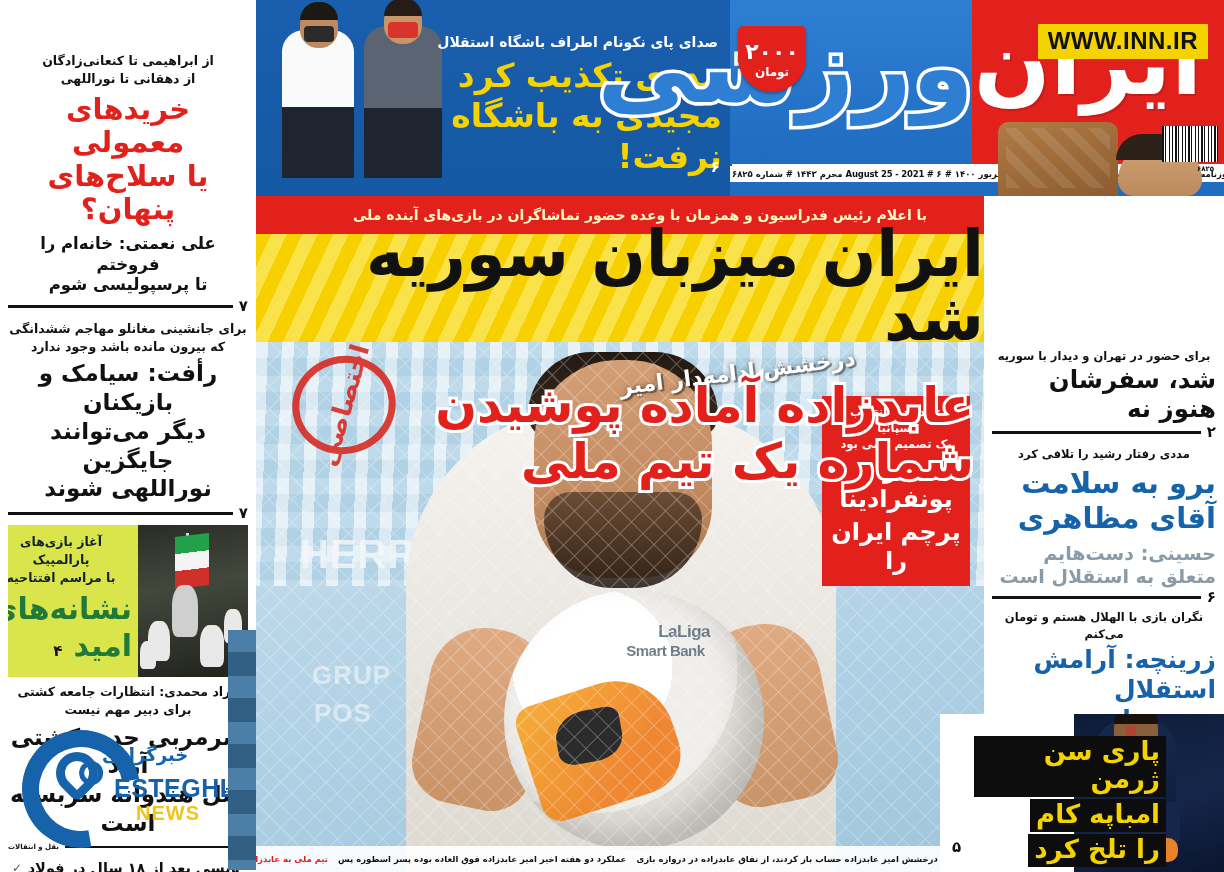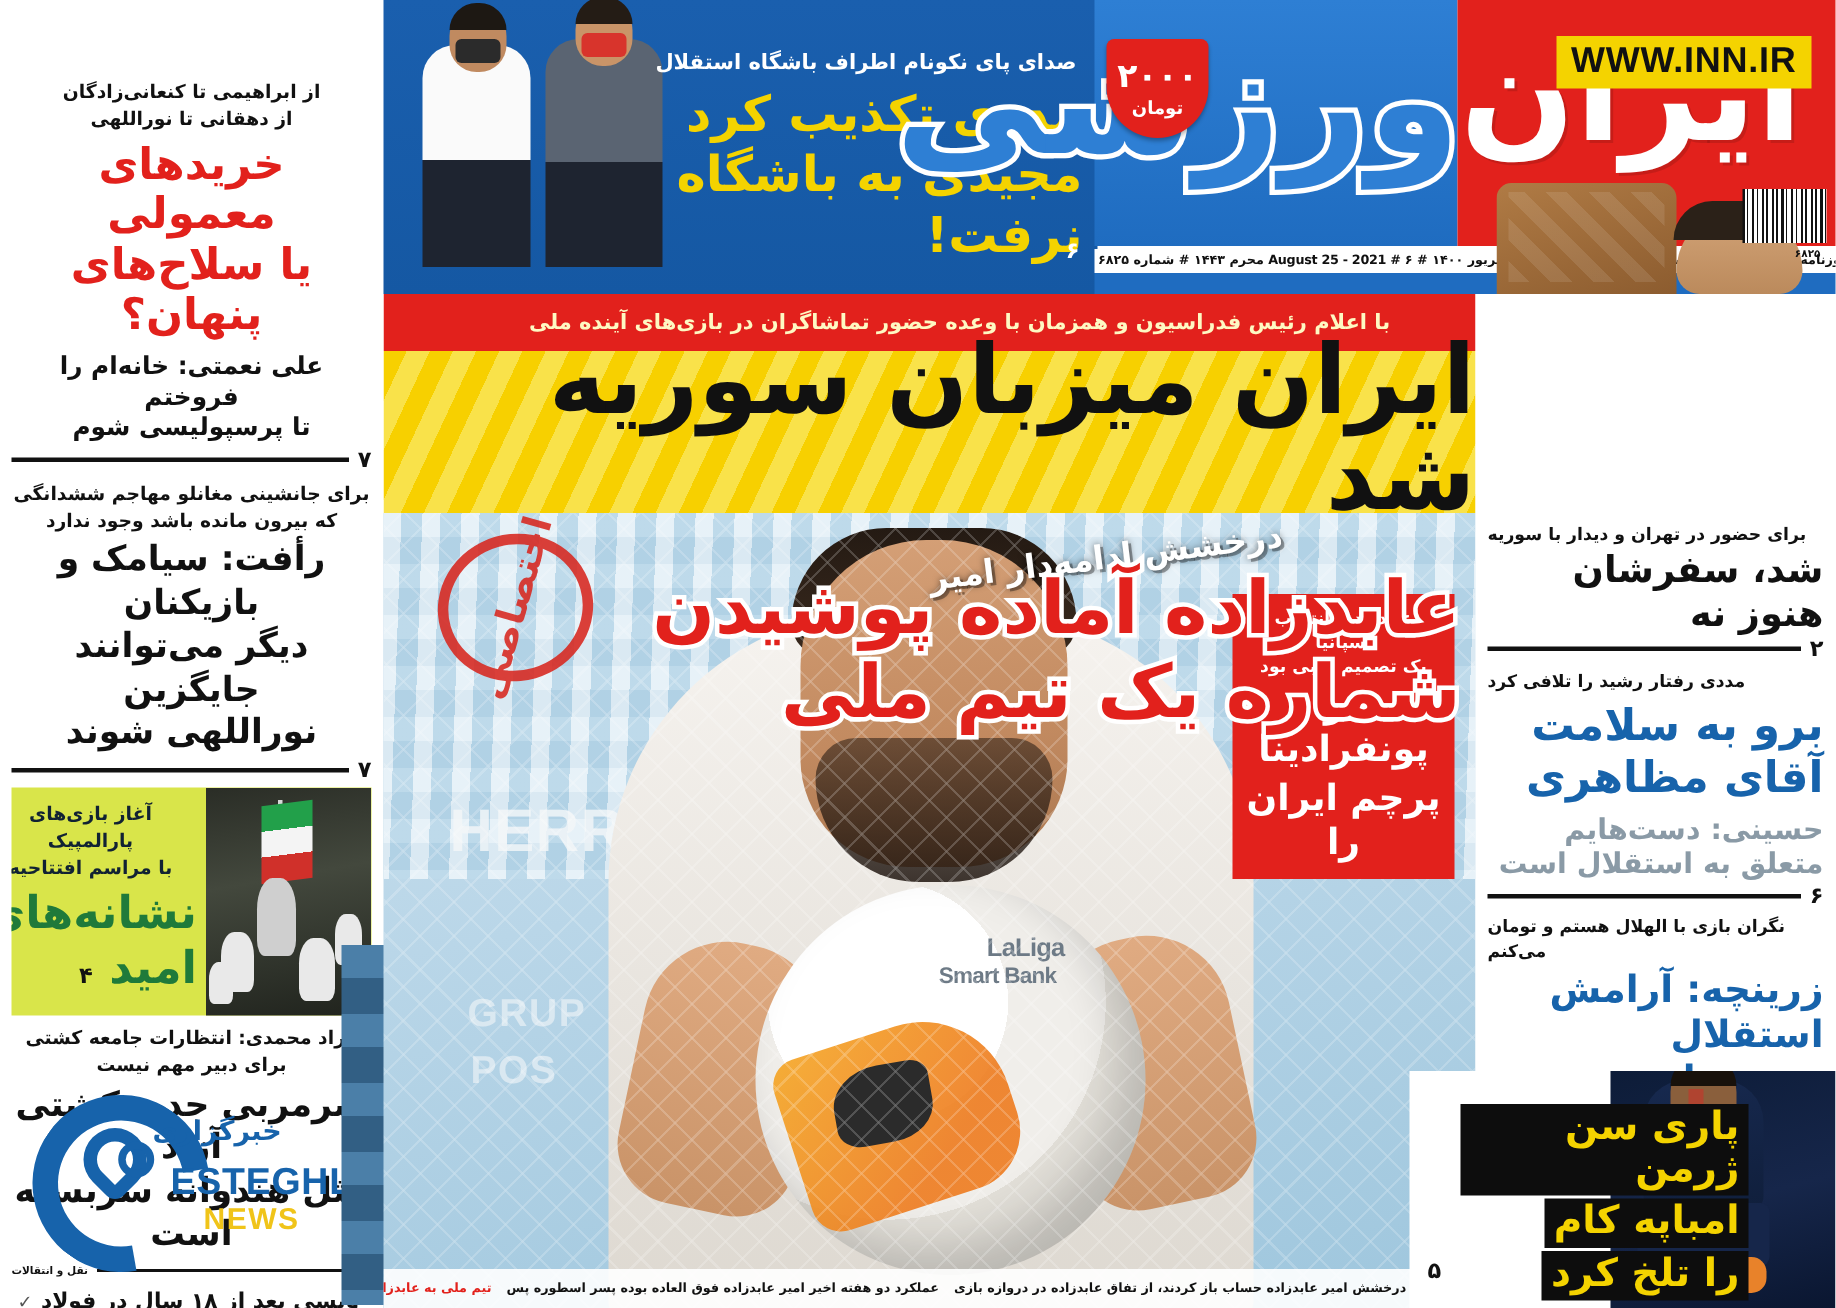--- a/index.html
+++ b/index.html
@@ -282,21 +282,21 @@
     position:absolute; left:0; bottom:0; width: 728px; height: 26px;
     background: rgba(255,255,255,.9);
     display:flex; align-items:center; justify-content:space-between;
     direction:rtl; padding: 0 8px; gap: 10px;
   }
   #cp-caption .cap { font-size: 8.5px; font-weight:700; color:#111; white-space:nowrap; }
   #cp-caption .cap.red { color:#e2211c; }
 
   
   #right-col { left: 984px; top: 342px; width: 240px; height: 530px; background:#fff; padding: 0 8px; }
-  .r-kick { font-size: 11.5px; font-weight:700; color:#111; direction:rtl; text-align:left; line-height:1.45; }
+  .r-kick { font-size: 11.5px; font-weight:700; color:#111; direction:rtl; text-align:center; line-height:1.45; }
   .r-head-dark { font-size: 24.5px; font-weight:800; color:#111; direction:rtl; text-align:right; line-height:1.2; letter-spacing:-0.9px; }
   .r-head-blue { font-size: 25px; font-weight:800; color:#1763ab; direction:rtl; text-align:right; line-height:1.2; letter-spacing:-0.9px; }
   .r-head-grey { font-size: 19px; font-weight:800; color:#8a9aa6; direction:rtl; text-align:right; line-height:1.22; letter-spacing:-0.7px; }
 
   
   #mbappe-block {
     position:absolute; left: 940px; top: 714px; width: 284px; height: 158px;
     overflow:hidden; background:#fff;
   }
   #mb-photo {

